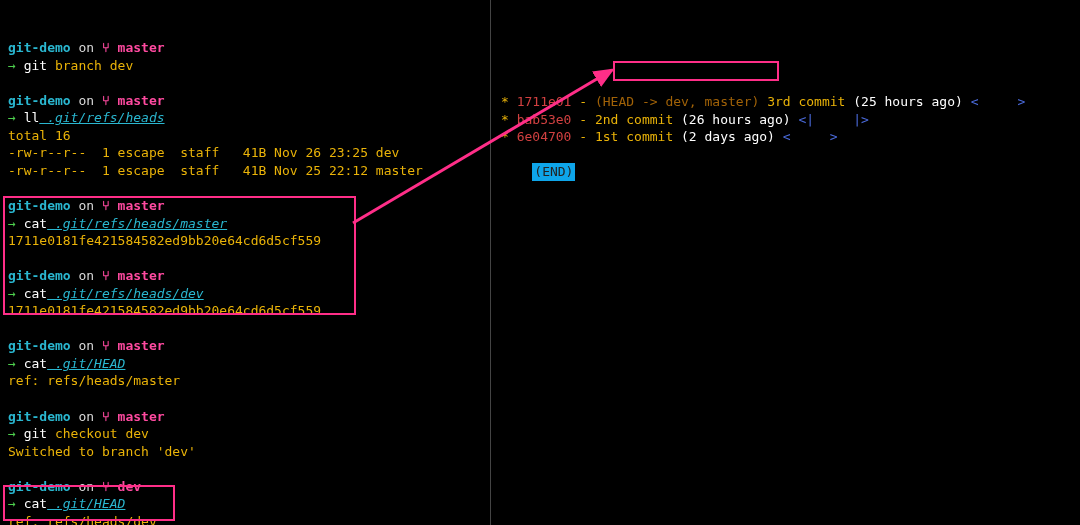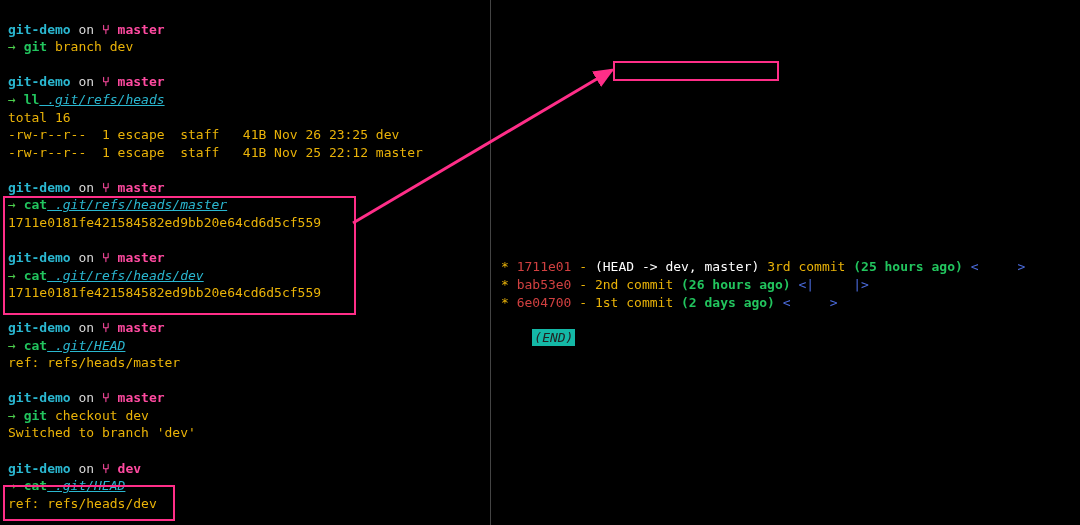--- a/index.html
+++ b/index.html
@@ -15,52 +15,49 @@
       color: #ccc;
       width: 1080px;
       height: 525px;
       overflow: hidden;
       position: relative;
     }
     .container {
       display: flex;
       width: 100%;
       height: 100%;
-      padding-top: 8px;
-      align-items: center;
     }
     .pane {
       padding: 4px 8px;
       white-space: pre;
     }
     .left {
       width: 491px;
       border-right: 1px solid #444;
     }
     .right {
       flex: 1;
       padding-left: 10px;
       padding-top: 58px;
     }
     .cyan-u { color: #2ab7d0; text-decoration: underline; font-style: italic; }
     .cyan-bold { color: #2ab7d0; font-weight: bold; }
     .white { color: #d8d8d8; }
     .light { color: #eab308; }
-    .yellow { color: #ffffff; }
+    .yellow { color: #a16207; }
     .magenta-bold { color: #ff4aa0; font-weight: bold; }
-    .green { color: #22c55e; font-weight: bold; }
+    .green { color: #ffffff; }
     .red { color: #d14040; }
     .blue { color: #4a6adb; }
     .prompt-arrow { color: #4dd04d; }
     .end-badge {
       display: inline-block;
-      background: #14b8a6;
+      background: #0ea5e9;
       color: #222;
       padding: 0 2px;
-      font-style: italic;
     }
     .hl-box-small {
       border: 2px solid #ff2e88;
       position: absolute;
       pointer-events: none;
     }
     .hl-left {
       left: 3px;
       top: 196px;
       width: 353px;

